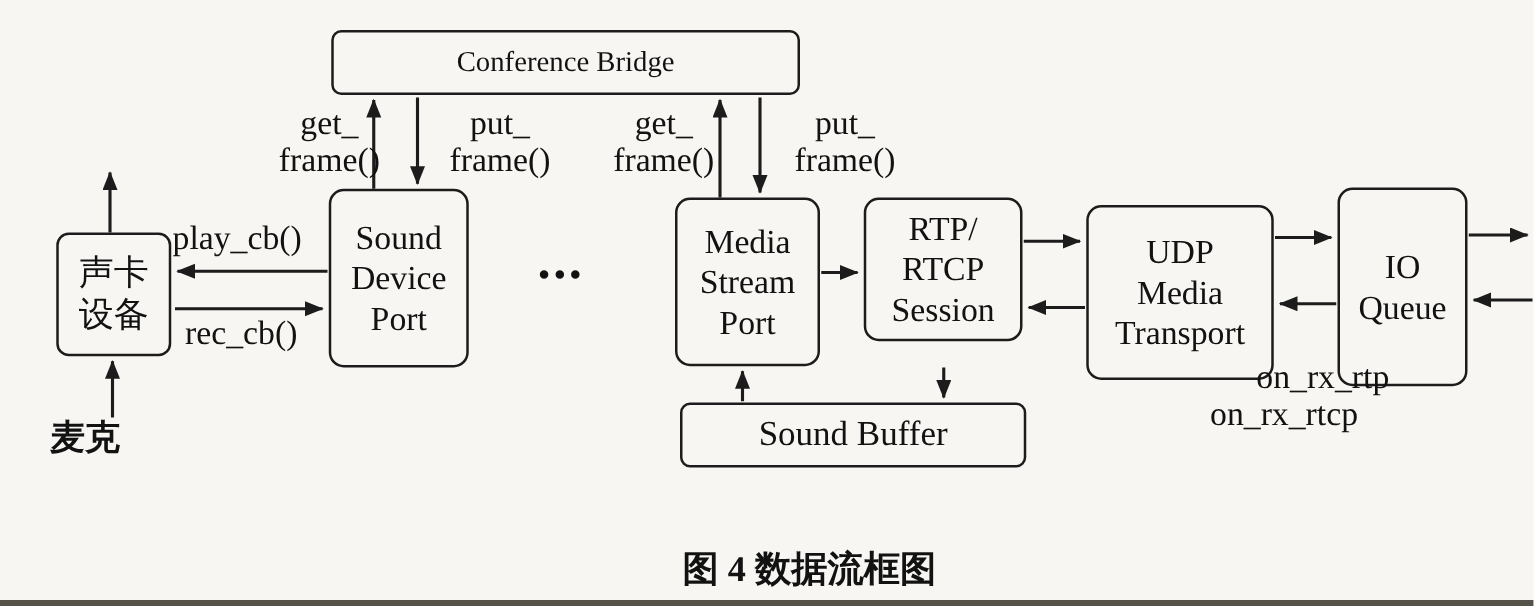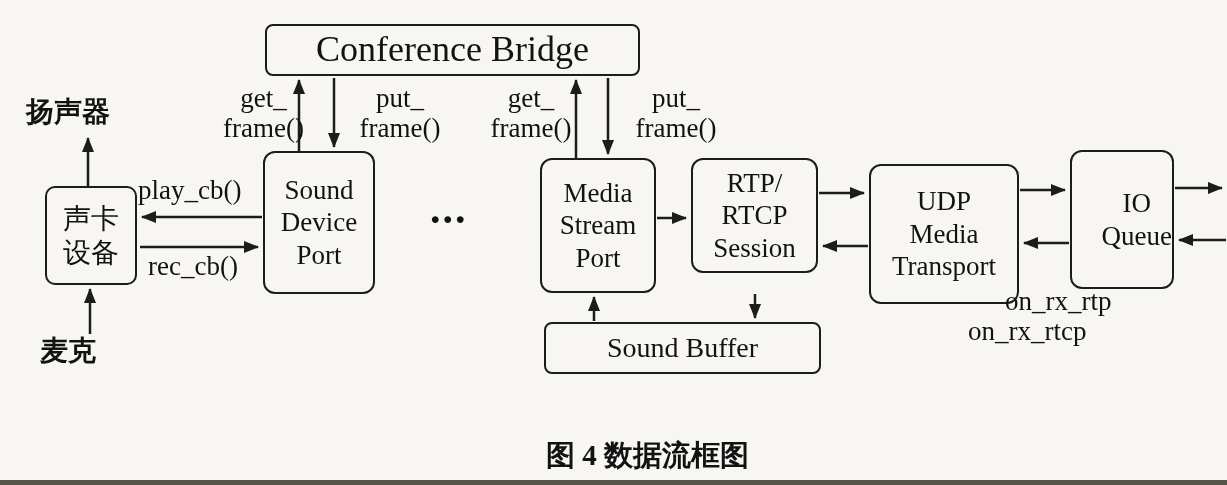--- a/index.html
+++ b/index.html
@@ -22,27 +22,27 @@
     font-size:27px; line-height:1.2;
     background:transparent;
   }
   .node span { white-space:pre-line; display:block; }
   .lbl {
     position:absolute;
     font-size:27px; line-height:1.12;
     white-space:pre-line;
   }
   
-  .cb  { left:265px; top:24px;  width:375px; height:52px;  border-radius:8px;  font-size:36px; }
+  .cb  { left:265px; top:24px;  width:375px; height:52px;  border-radius:8px;  font-size:23px; }
   .sc  { left:45px;  top:186px; width:92px;  height:99px;  border-radius:10px; font-size:28px; font-weight:normal; }
   .sdp { left:263px; top:151px; width:112px; height:143px; }
   .msp { left:540px; top:158px; width:116px; height:135px; }
   .rtp { left:691px; top:158px; width:127px; height:115px; }
   .udp { left:869px; top:150px; width:150px; height:140px;margin-top:14px; }
-  .io  { left:1070px; top:150px; width:104px; height:139px;justify-content:flex-end; }
+  .io  { left:1070px; top:150px; width:104px; height:159px; }
   .jb  { left:544px; top:322px; width:277px; height:52px; border-radius:8px; font-size:28px; }
   
   .l-speaker  { left:26px;  top:96px;  font-size:28px; font-weight:bold; }
   .l-mic      { left:40px;  top:335px; font-size:28px; font-weight:bold; }
   .l-playcb   { left:138px; top:175px; }
   .l-reccb    { left:148px; top:251px; }
   .l-getf-l   { left:196px; top:83px;  width:135px; text-align:center; }
   .l-putf-l   { left:340px; top:83px;  width:120px; text-align:center; }
   .l-getf-r   { left:477px; top:83px;  width:108px; text-align:center; }
   .l-putf-r   { left:616px; top:83px;  width:120px; text-align:center; }
@@ -126,21 +126,20 @@
 
   <div class="node io">
     <span>IO
 Queue</span>
   </div>
 
   <div class="node jb">
     <span>Sound Buffer</span>
   </div>
 
-  <div class="lbl l-speaker">扬声器</div>
   <div class="lbl l-mic">麦克</div>
   <div class="lbl l-reccb">rec_cb()</div>
   <div class="lbl l-playcb">play_cb()</div>
   <div class="lbl l-getf-l">get_
 frame()</div>
   <div class="lbl l-putf-l">put_
 frame()</div>
   <div class="lbl l-getf-r">get_
 frame()</div>
   <div class="lbl l-putf-r">put_

